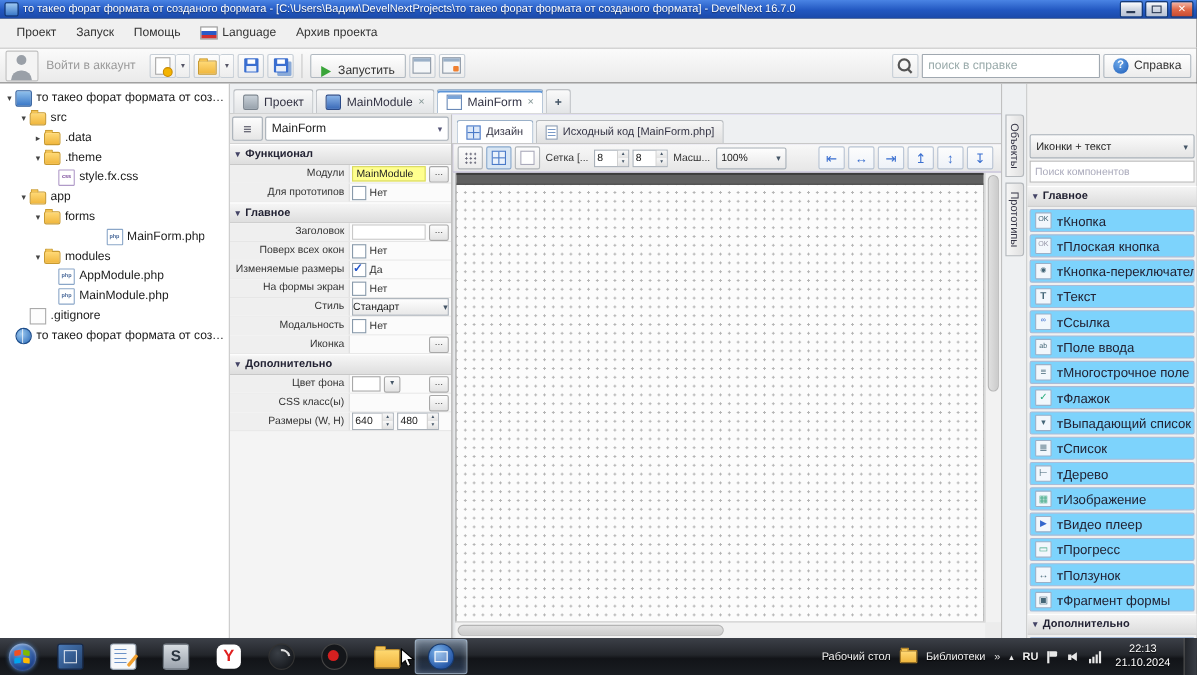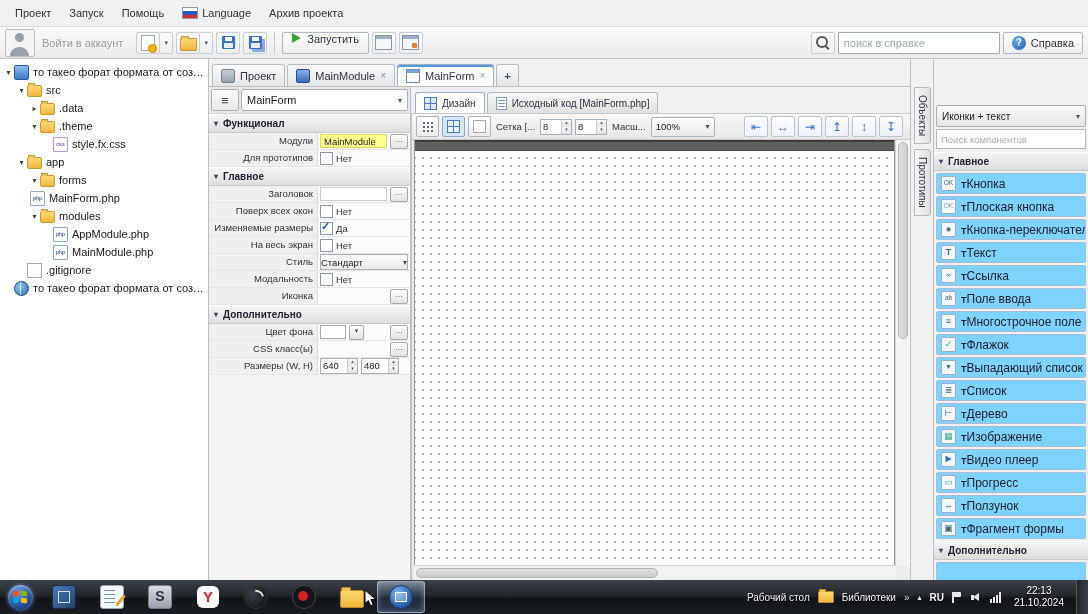--- a/index.html
+++ b/index.html
@@ -37,21 +37,21 @@
   .caret::before{content:"▾"}
   .ic-newfile{width:12px;height:14px;background:#fff;border:1px solid #a8a8a8;position:relative}
   .ic-newfile::after{content:"";position:absolute;right:-3px;bottom:-3px;width:7px;height:7px;border-radius:50%;background:#f4b400;border:1px solid #c88a00}
   .ic-folder{width:15px;height:11px;background:linear-gradient(#ffd976,#f0b73e);border:1px solid #c89a30;border-radius:1px;position:relative;margin-top:3px}
   .ic-folder::before{content:"";position:absolute;top:-3px;left:0;width:6px;height:2px;background:#f3c353;border:1px solid #c89a30;border-bottom:none;border-radius:1px 1px 0 0}
   .ic-floppy{width:13px;height:13px;background:#3a6ed0;position:relative;border-radius:1px}
   .ic-floppy::before{content:"";position:absolute;top:1px;left:3px;width:7px;height:4px;background:#fff}
   .ic-floppy::after{content:"";position:absolute;bottom:1px;left:2px;width:9px;height:5px;background:#e8eef8}
   .ic-floppy.all{box-shadow:3px 3px 0 #8aaad8}
   .vsep{width:1px;height:22px;background:#c8c8c8;margin:0 4px;flex:none}
-  .run-btn{display:flex;align-items:flex-start;gap:6px;height:22px;padding:0 9px;border:1px solid #b0b8c0;border-radius:2px;background:linear-gradient(#ffffff,#ececec);color:#333}
+  .run-btn{display:flex;align-items:flex-end;gap:6px;height:22px;padding:0 9px;border:1px solid #b0b8c0;border-radius:2px;background:linear-gradient(#ffffff,#ececec);color:#333}
   .ic-play{width:0;height:0;border-left:9px solid #3aa53a;border-top:5px solid transparent;border-bottom:5px solid transparent}
   .ic-window{width:15px;height:13px;background:#f4f6f8;border:1px solid #8a96a4;position:relative}
   .ic-window::before{content:"";position:absolute;left:0;right:0;top:0;height:3px;background:#9ab0c8}
   .ic-window.alt::after{content:"";position:absolute;right:1px;bottom:1px;width:5px;height:5px;background:#f08030;border-radius:1px}
   .ic-magnifier{width:8px;height:8px;border:2px solid #555;border-radius:50%;position:relative;margin:-2px 0 0 -2px}
   .ic-magnifier::after{content:"";position:absolute;width:2px;height:5px;background:#555;transform:rotate(-45deg);left:8px;top:7px}
   .search-input{width:150px;height:20px;border:1px solid #a0a8b0;border-radius:1px;padding:0 5px;font-size:11px;color:#333;background:#fff;font-family:"Liberation Sans",sans-serif}
   .search-input::placeholder{color:#9aa}
   .help-btn{display:flex;align-items:center;gap:5px;height:22px;padding:0 8px;border:1px solid #b0b8c0;border-radius:2px;background:linear-gradient(#ffffff,#ececec);color:#333}
   .ic-help{width:14px;height:14px;border-radius:50%;background:radial-gradient(circle at 35% 30%,#6aa6e8,#1d5cb8);position:relative}
@@ -244,20 +244,29 @@
   .show-desktop{width:11px;height:34px;background:linear-gradient(90deg,#23262b,#3a3e46);border-left:1px solid #555;flex:none}
 
   
   .cursor{position:absolute;left:364px;top:589px;z-index:99;pointer-events:none}
 </style>
 </head>
 <body>
 
 <div class="screen">
 
+  <div class="titlebar">
+    <span class="tb-appicon"></span>
+    <span class="tb-title">то такео форат формата от созданого формата - [C:\Users\Вадим\DevelNextProjects\то такео форат формата от созданого формата] - DevelNext 16.7.0</span>
+    <span class="win-buttons">
+      <span class="win-btn min"></span>
+      <span class="win-btn max"></span>
+      <span class="win-btn close"></span>
+    </span>
+  </div>
 
   <div class="menubar">
       <div class="menu-item">
         <span>Проект</span>
       </div>
       <div class="menu-item">
         <span>Запуск</span>
       </div>
       <div class="menu-item">
         <span>Помощь</span>
@@ -349,21 +358,21 @@
         <div class="tree-row" style="padding-left: 16px;">
           <span class="tree-arrow">▾</span>
           <span class="tree-icon ti-folder"></span>
           <span class="tree-label">app</span>
         </div>
         <div class="tree-row" style="padding-left: 29px;">
           <span class="tree-arrow">▾</span>
           <span class="tree-icon ti-folder"></span>
           <span class="tree-label">forms</span>
         </div>
-        <div class="tree-row" style="padding-left: 19px;">
+        <div class="tree-row" style="padding-left: 64px; justify-content: center;">
           <span class="tree-arrow"></span>
           <span class="tree-icon ti-php"></span>
           <span class="tree-label">MainForm.php</span>
         </div>
         <div class="tree-row" style="padding-left: 29px;">
           <span class="tree-arrow">▾</span>
           <span class="tree-icon ti-folder"></span>
           <span class="tree-label">modules</span>
         </div>
         <div class="tree-row" style="padding-left: 42px;">
@@ -451,21 +460,21 @@
                 </div>
               </div>
               <div class="prop-row">
                 <div class="prop-label">Изменяемые размеры</div>
                 <div class="prop-value">
                   <span class="checkbox checked"></span>
                   <span class="cb-text">Да</span>
                 </div>
               </div>
               <div class="prop-row">
-                <div class="prop-label">На весь экран</div>
+                <div class="prop-label">На формы экран</div>
                 <div class="prop-value">
                   <span class="checkbox"></span>
                   <span class="cb-text">Нет</span>
                 </div>
               </div>
               <div class="prop-row">
                 <div class="prop-label">Стиль</div>
                 <div class="prop-value">
                   <div class="val-dropdown">
                     <span>Стандарт</span>

